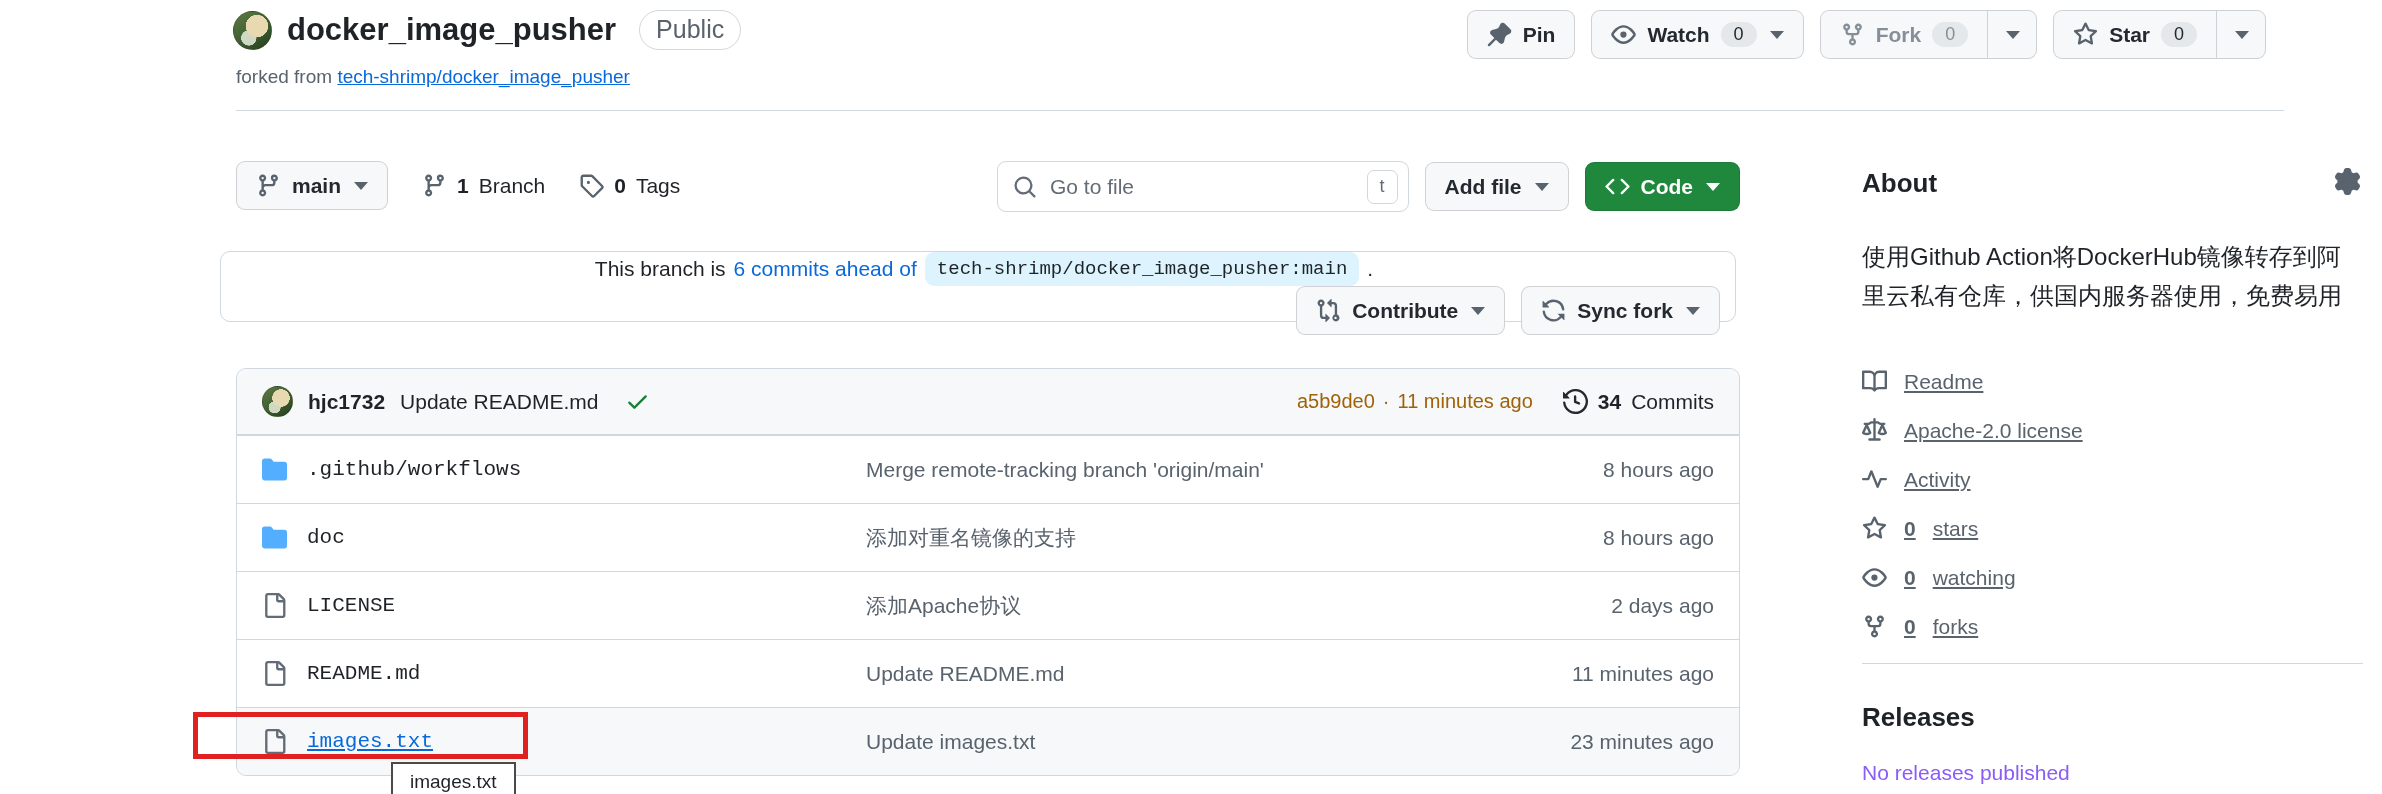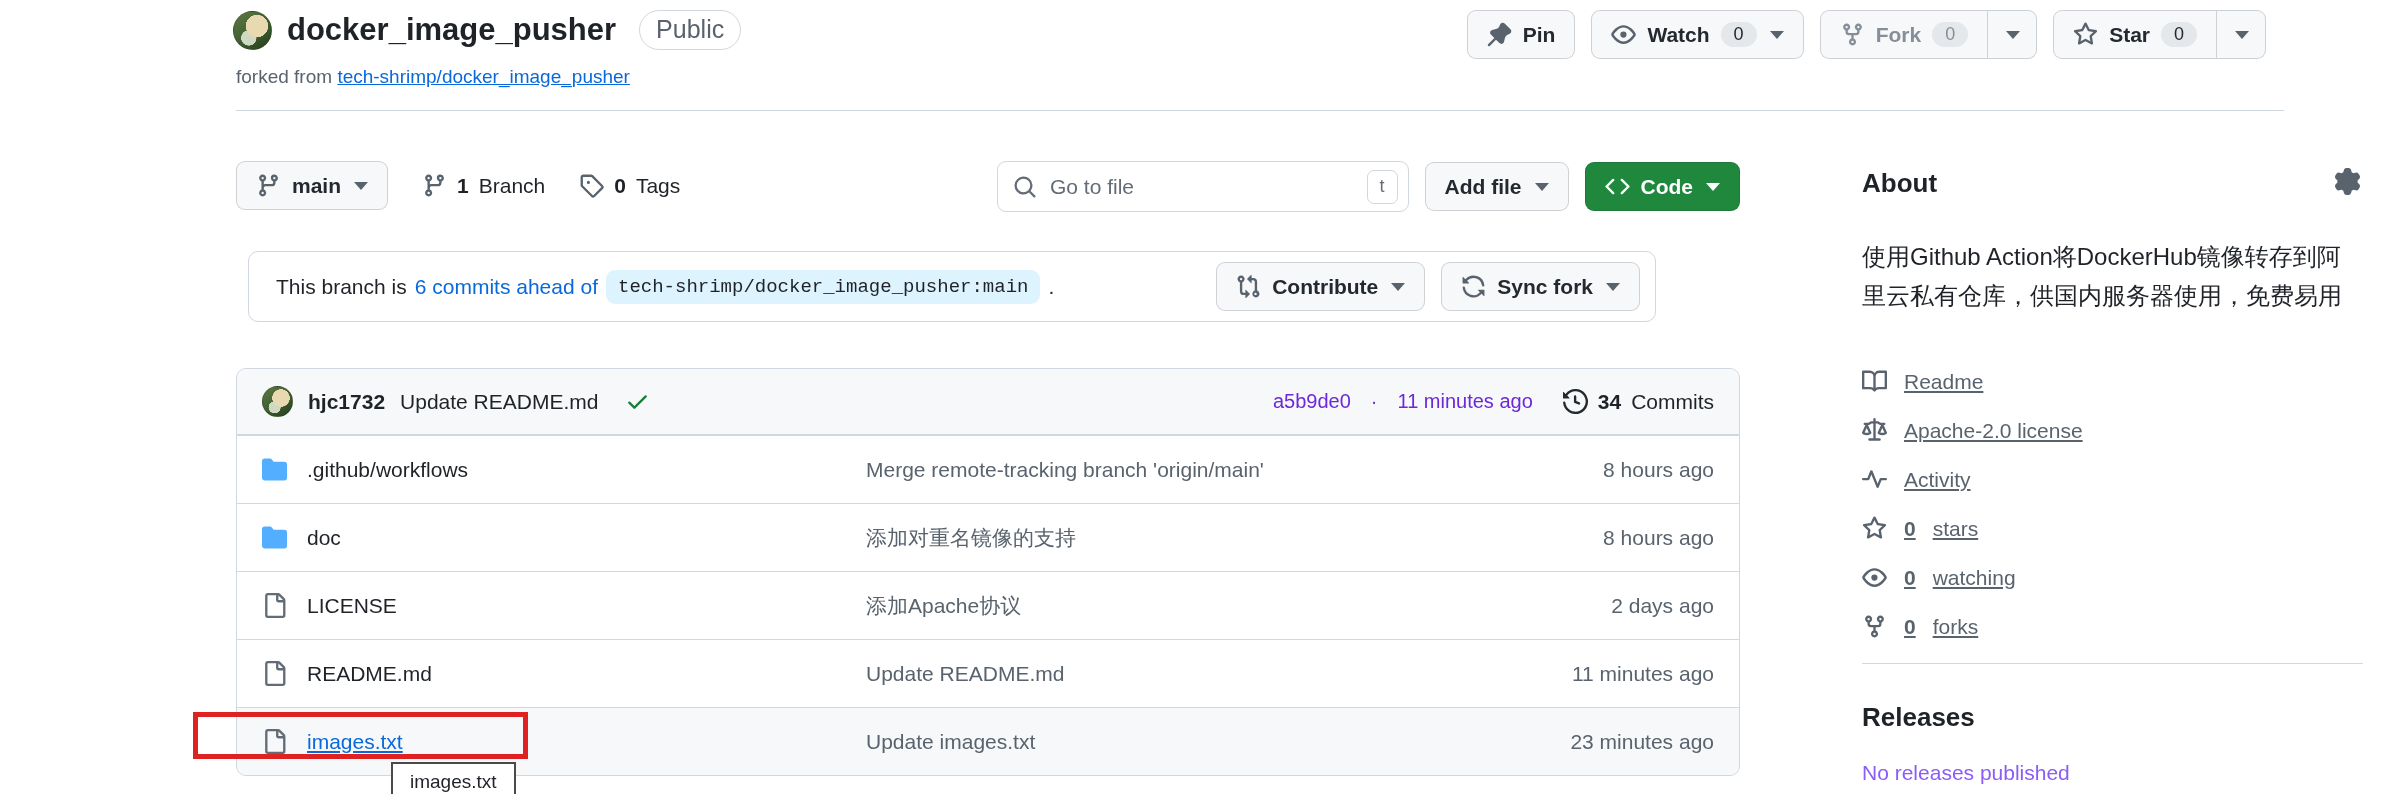--- a/index.html
+++ b/index.html
@@ -60,48 +60,48 @@
     display:flex; align-items:center; gap:13px; padding:0 10px 0 15px; color:#636c76; }
   .goto-box input{ border:0; outline:0; flex:1; font-family:inherit; font-size:21px; color:#1f2328; background:transparent; }
   .goto-box input::placeholder{ color:#636c76; }
   .key-hint{ border:1px solid #d0d7de; border-radius:7px; min-width:31px; height:34px;
     display:flex; align-items:center; justify-content:center; font-size:18px; color:#636c76; }
   .green-btn{ background:#1f883d; border-color:rgba(31,35,40,.15); color:#fff; }
   .green-btn .ic{ color:#fff; }
   .green-btn .caret{ border-top-color:#fff; }
 
   
-  .banner{ position:absolute; left:248px; top:251px; width:1408px; height:71px;
+  .banner{ position:absolute; left:220px; top:251px; width:1516px; height:71px;
     border:1px solid #d0d7de; border-radius:10px; background:#fff;
-    display:flex; align-items:center; padding:0 15px 0 27px; }
+    display:flex; align-items:center; padding:0 15px 0 27px;flex-direction:column; }
   .banner-text{ font-size:21px; color:#1f2328; display:flex; align-items:center; gap:8px; white-space:nowrap; }
   .banner-text a{ color:#0969da; }
   .chip{ font-family:"Liberation Mono", monospace; font-size:19px; background:#ddf4ff;
     border-radius:9px; padding:6px 12px; color:#1f2328; }
   .banner-actions{ margin-left:auto; display:flex; gap:16px; }
 
   
   .file-table{ position:absolute; left:236px; top:368px; width:1504px;
     border:1px solid #d0d7de; border-radius:10px; background:#fff; }
   .commit-row{ height:66px; background:#f6f8fa; border-bottom:1px solid #d0d7de;
     border-radius:10px 10px 0 0; display:flex; align-items:center; gap:15px; padding:0 25px; }
   .commit-author{ font-weight:700; font-size:21px; }
   .commit-msg{ font-size:21px; color:#1f2328; }
   .check-ic{ color:#1a7f37; margin-left:12px; }
   .commit-meta{ margin-left:auto; display:flex; align-items:center; gap:30px; }
-  .sha-time{ color:#6d28d9; font-size:20px; display:flex; gap:20px; }
+  .sha-time{ color:#a16207; font-size:20px; display:flex; gap:8px; }
   .commits-count{ display:flex; align-items:center; gap:10px; font-size:21px; }
   .commits-count .ic{ color:#24292f; }
   .commits-count b{ font-weight:700; }
 
   .file-row{ display:flex; align-items:center; height:68px; padding:0 25px; border-top:1px solid #d0d7de; font-size:21px; }
   .file-row:first-of-type{ border-top:0; }
   .file-row.highlight{ background:#f6f8fa; border-radius:0 0 10px 10px; }
   .name-col{ width:604px; display:flex; align-items:center; gap:20px; }
-  .fname{ color:#1f2328; }
+  .fname{ color:#1f2328;font-family:Liberation Mono, monospace; }
   .fname.linked{ color:#0969da; text-decoration:underline; }
   .folder-ic{ color:#54aeff; }
   .file-ic{ color:#636c76; }
   .msg-col{ flex:1; color:#59636e; }
   .time-col{ width:250px; text-align:right; color:#59636e; }
 
   
   .red-box{ position:absolute; left:193px; top:712px; width:335px; height:47px;
     border:5px solid #e02121; z-index:30; pointer-events:none; }
   .tooltip{ position:absolute; left:391px; top:762px; z-index:31; background:#fff;

